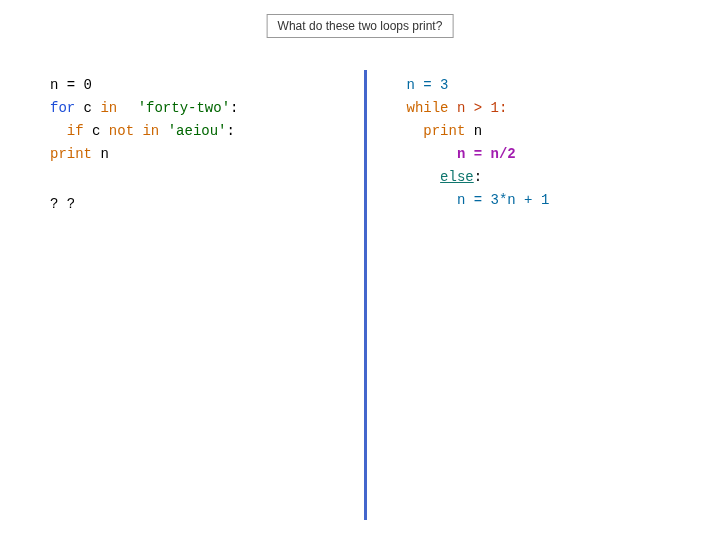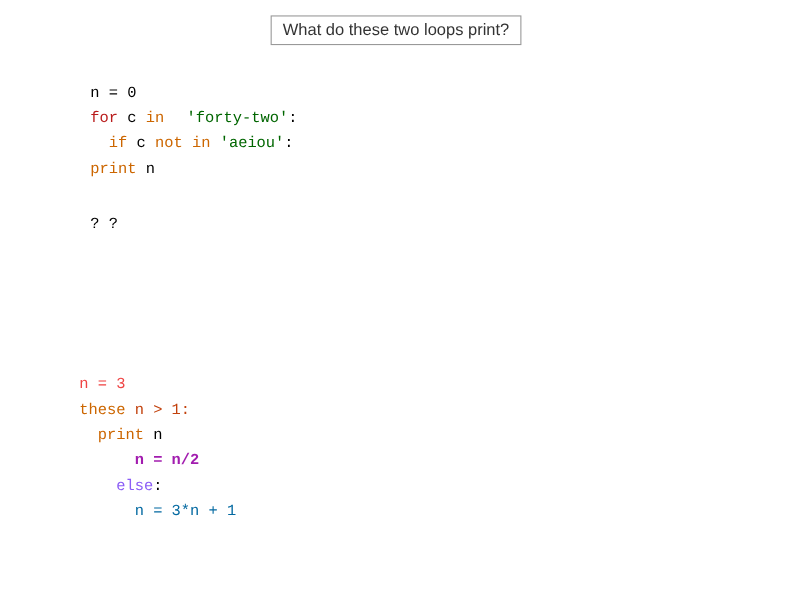--- a/index.html
+++ b/index.html
@@ -9,39 +9,38 @@
       height: 540px;
       background: #ffffff;
       font-family: 'Courier New', Courier, monospace;
       overflow: hidden;
     }
 
     .title-box {
       display: inline-block;
       border: 1px solid #999;
       padding: 4px 10px;
-      font-size: 15px;
+      font-size: 12px;
       color: #333;
       position: absolute;
       top: 14px;
       left: 50%;
       transform: translateX(-50%);
       background: #fff;
       font-family: Arial, sans-serif;
     }
 
     .main-container {
       display: flex;
-      flex-direction: column;
+      flex-direction: row;
       position: absolute;
       top: 50px;
       left: 0;
       right: 0;
       bottom: 0;
-      padding-left: 32px;
     }
 
     .left-panel {
       flex: 1;
       padding: 24px 30px 24px 50px;
       position: relative;
     }
 
     .divider {
       width: 3px;
@@ -80,48 +79,48 @@
   <span>What do these two loops print?</span>
 </div>
 
 <div class="main-container">
 
   <div class="left-panel">
     <div class="code-block">
 
       <span class="code-line"><span style="color:#000000;">n = 0</span></span>
 
-      <span class="code-line"><span style="color:#b91c1c;">for</span><span style="color:#000000;"> c </span><span style="color:#cc6600;">in</span><span style="color:#000000;"> </span><span style="color:#006600;margin-left:12px;">'forty-two'</span><span style="color:#000000;">:</span></span>
+      <span class="code-line"><span style="color:#1d4ed8;">for</span><span style="color:#000000;"> c </span><span style="color:#cc6600;">in</span><span style="color:#000000;"> </span><span style="color:#006600;margin-left:12px;">'forty-two'</span><span style="color:#000000;">:</span></span>
 
       <span class="code-line"><span style="color:#000000;">  </span><span style="color:#cc6600;">if</span><span style="color:#000000;"> c </span><span style="color:#cc6600;">not</span><span style="color:#000000;"> </span><span style="color:#cc6600;">in</span><span style="color:#000000;"> </span><span style="color:#006600;">'aeiou'</span><span style="color:#000000;">:</span></span>
 
 
       <span class="code-line"><span style="color:#cc6600;">print</span><span style="color:#000000;"> n</span></span>
 
     </div>
 
     <div class="question-marks">
       <span>? ?</span>
     </div>
   </div>
 
   <div class="divider"></div>
 
   <div class="right-panel">
     <div class="code-block">
 
-      <span class="code-line"><span style="color:#ef4444;">n = 3</span></span>
+      <span class="code-line"><span style="color:#0369a1;">n = 3</span></span>
 
-      <span class="code-line"><span style="color:#cc6600;">these</span><span style="color:#c2410c;"> n &gt; 1:</span></span>
+      <span class="code-line"><span style="color:#cc6600;">while</span><span style="color:#c2410c;"> n &gt; 1:</span></span>
 
       <span class="code-line"><span style="color:#000000;">  </span><span style="color:#cc6600;">print</span><span style="color:#000000;"> n</span></span>
 
 
       <span class="code-line"><span style="color:#a21caf;font-weight:bold;">      n = n/2</span></span>
 
-      <span class="code-line"><span style="color:#000000;">    </span><span style="color:#8b5cf6;">else</span><span style="color:#000000;">:</span></span>
+      <span class="code-line"><span style="color:#000000;">    </span><span style="color:#0f766e;text-decoration:underline;">else</span><span style="color:#000000;">:</span></span>
 
       <span class="code-line"><span style="color:#0369a1;">      n = 3*n + 1</span></span>
 
     </div>
   </div>
 
 </div>
 
 </body></html>

